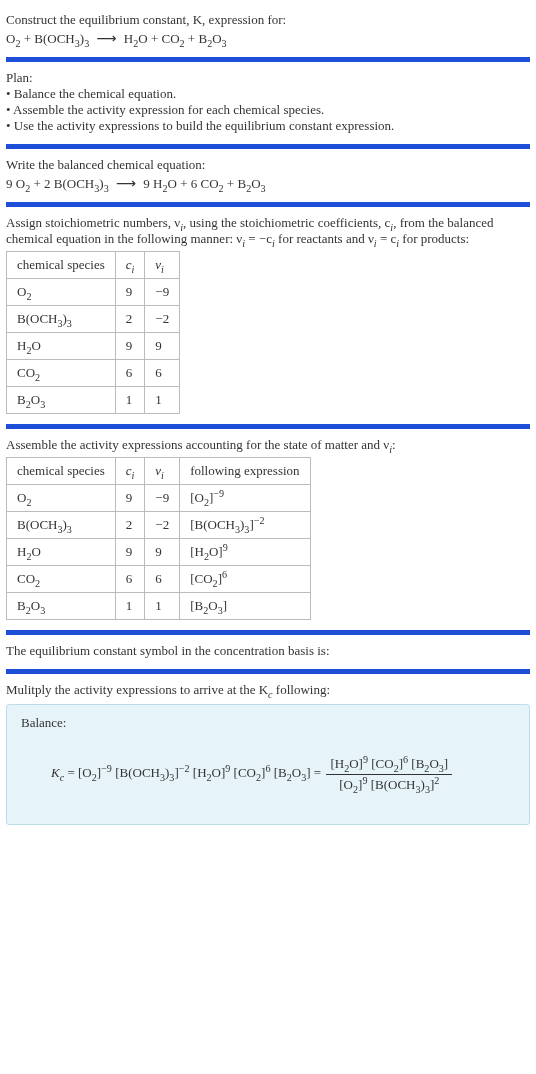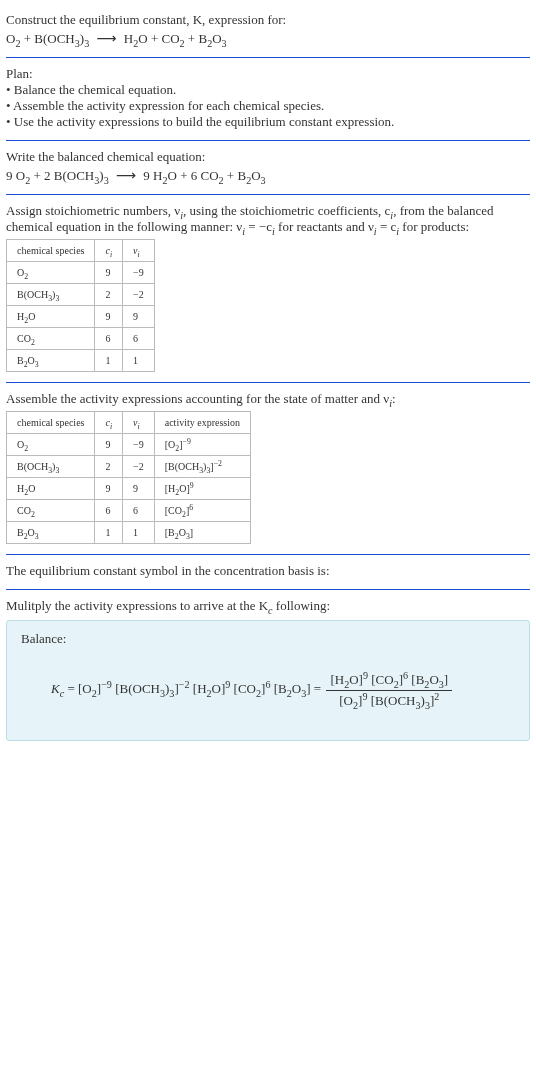--- a/index.html
+++ b/index.html
@@ -5,38 +5,38 @@
   body {
     margin: 0;
     padding: 4px 6px;
     font-family: Georgia, 'Times New Roman', serif;
     font-size: 13px;
     color: #333;
     background: #fff;
     width: 524px;
   }
   .section {
-    border-bottom: 1px solid #1d4ed8;
+    border-bottom: 5px solid #1d4ed8;
     padding: 8px 0 10px 0;
   }
   .section:last-of-type { border-bottom: none; }
   sub { font-size: 0.78em; vertical-align: sub; line-height: 0; }
   sup { font-size: 0.78em; vertical-align: super; line-height: 0; }
   .arrow { font-size: 14px; padding: 0 4px; }
   table {
     border-collapse: collapse;
     margin-top: 4px;
   }
   th, td {
     border: 1px solid #bbb;
     padding: 5px 10px;
     text-align: left;
     font-weight: normal;
     font-family: Georgia, serif;
-    font-size: 10px;
+    font-size: 13px;
   }
   th { background: #fff; }
   .answer-box {
     background: #e6f4f9;
     border: 1px solid #bcdce8;
     border-radius: 3px;
     padding: 10px 14px 14px 14px;
     margin-top: 6px;
   }
   .frac {
@@ -137,21 +137,21 @@
 <div class="section">
   <div>
     <span>Assemble the activity expressions accounting for the state of matter and ν</span><sub class="ital">i</sub><span>:</span>
   </div>
   <table>
     <tbody>
         <tr>
       <th>chemical species</th>
       <th><span class="ital">c</span><sub class="ital">i</sub></th>
       <th><span class="ital">ν</span><sub class="ital">i</sub></th>
-      <th>activity expression</th>
+      <th>following expression</th>
     </tr>
     <tr>
       <td><span>O</span><sub>2</sub></td>
       <td>9</td>
       <td>−9</td>
       <td><span>[O</span><sub>2</sub><span>]</span><sup>−9</sup></td>
     </tr>
     <tr>
       <td><span>B(OCH</span><sub>3</sub><span>)</span><sub>3</sub></td>
       <td>2</td>

